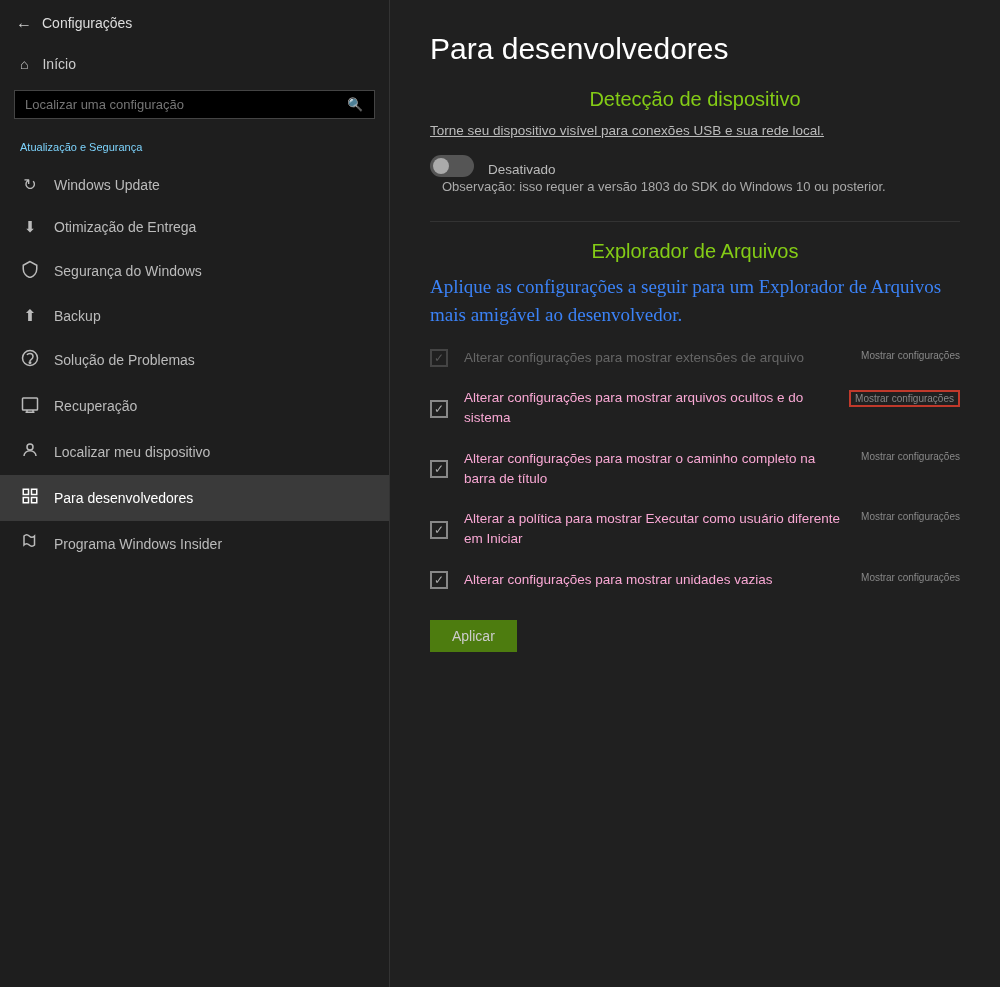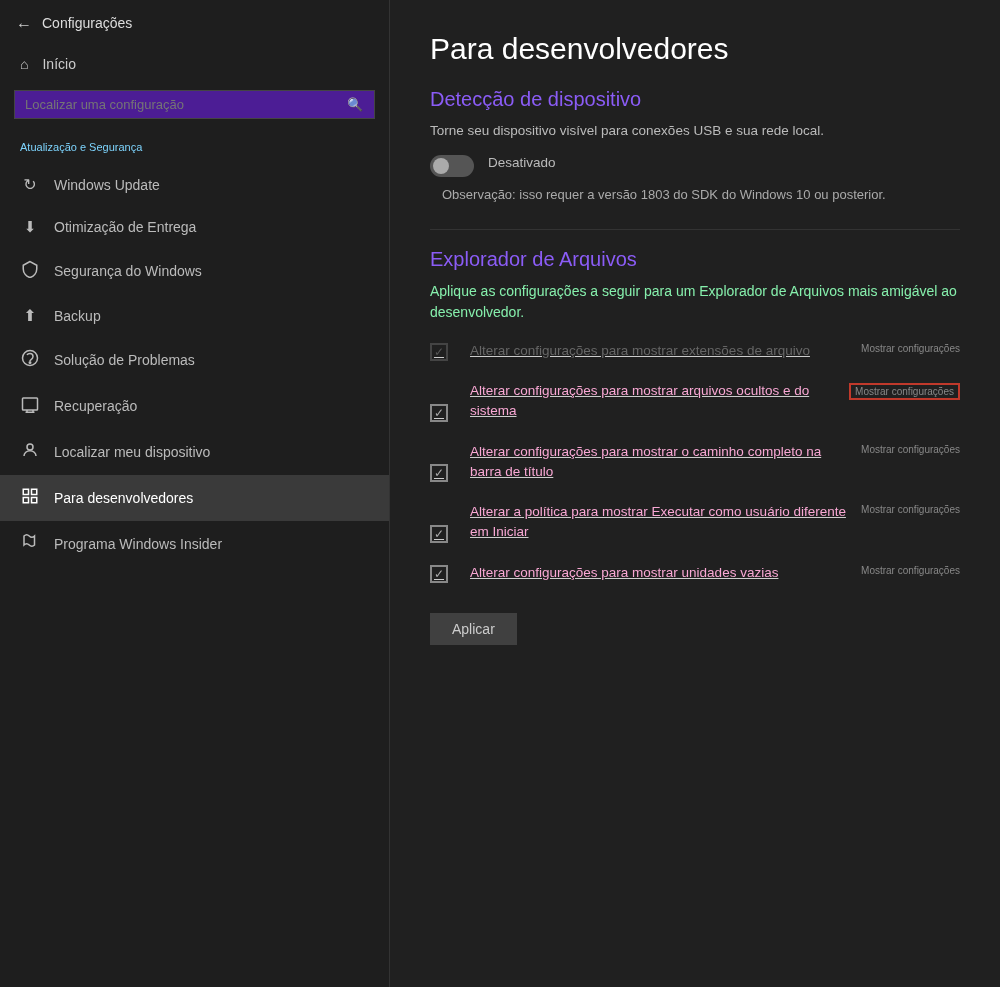--- a/index.html
+++ b/index.html
@@ -49,21 +49,21 @@
       padding: 10px 20px;
       gap: 14px;
       color: #ccc;
       cursor: pointer;
     }
 
     .sidebar-search {
       margin: 8px 14px 14px 14px;
       display: flex;
       align-items: center;
-      background: #4c1d95;
+      background: #000000;
       border: 1px solid #444;
       padding: 6px 10px;
       gap: 8px;
     }
 
     .sidebar-search input {
       background: transparent;
       border: none;
       outline: none;
       color: #aaa;
@@ -114,37 +114,38 @@
     .page-title {
       font-size: 30px;
       font-weight: 300;
       color: #fff;
       margin-bottom: 22px;
     }
 
     .section-title {
       font-size: 20px;
       font-weight: 400;
-      color: #8b5cf6;
+      color: #84cc16;
       margin-bottom: 10px;
       margin-top: 12px;
+      text-align: center;
     }
 
     .section-desc {
       color: #bbb;
       font-size: 13.5px;
       margin-bottom: 14px;
       line-height: 1.5;
+      text-decoration: underline;
     }
 
     .toggle-row {
       display: flex;
-      align-items: flex-start;
+      align-items: flex-end;
       gap: 14px;
-      margin-bottom: 8px;
     }
 
     .toggle {
       width: 44px;
       height: 22px;
       background: #555;
       border-radius: 11px;
       position: relative;
       flex-shrink: 0;
     }
@@ -173,40 +174,40 @@
       margin-left: 12px;
     }
 
     .divider {
       border: none;
       border-top: 1px solid #333;
       margin: 10px 0 18px 0;
     }
 
     .explorer-section-desc {
-      color: #86efac;
-      font-size: 14px;
+      color: #3b82f6;
+      font-size: 19px;
       margin-bottom: 18px;
       line-height: 1.5;
+      font-family: Liberation Serif, serif;
     }
 
     .file-option-row {
       display: flex;
       align-items: flex-start;
       justify-content: space-between;
       margin-bottom: 20px;
       gap: 14px;
     }
 
     .file-option-left {
       display: flex;
-      align-items: flex-end;
-      gap: 22px;
+      align-items: center;
+      gap: 16px;
       flex: 1;
-      text-decoration: underline;
     }
 
     .checkbox-wrapper {
       width: 18px;
       height: 18px;
       flex-shrink: 0;
       margin-top: 1px;
       position: relative;
     }
 
@@ -261,21 +262,21 @@
       text-decoration: none;
     }
 
     .show-config-link.highlighted {
       border: 2px solid #c0392b;
       padding: 1px 4px;
       color: #888;
     }
 
     .apply-btn {
-      background: #404040;
+      background: #4d7c0f;
       color: #ccc;
       border: none;
       padding: 8px 22px;
       font-size: 14px;
       cursor: pointer;
       margin-top: 10px;
       font-family: 'Segoe UI', Arial, sans-serif;
     }
   </style>
 </head>

